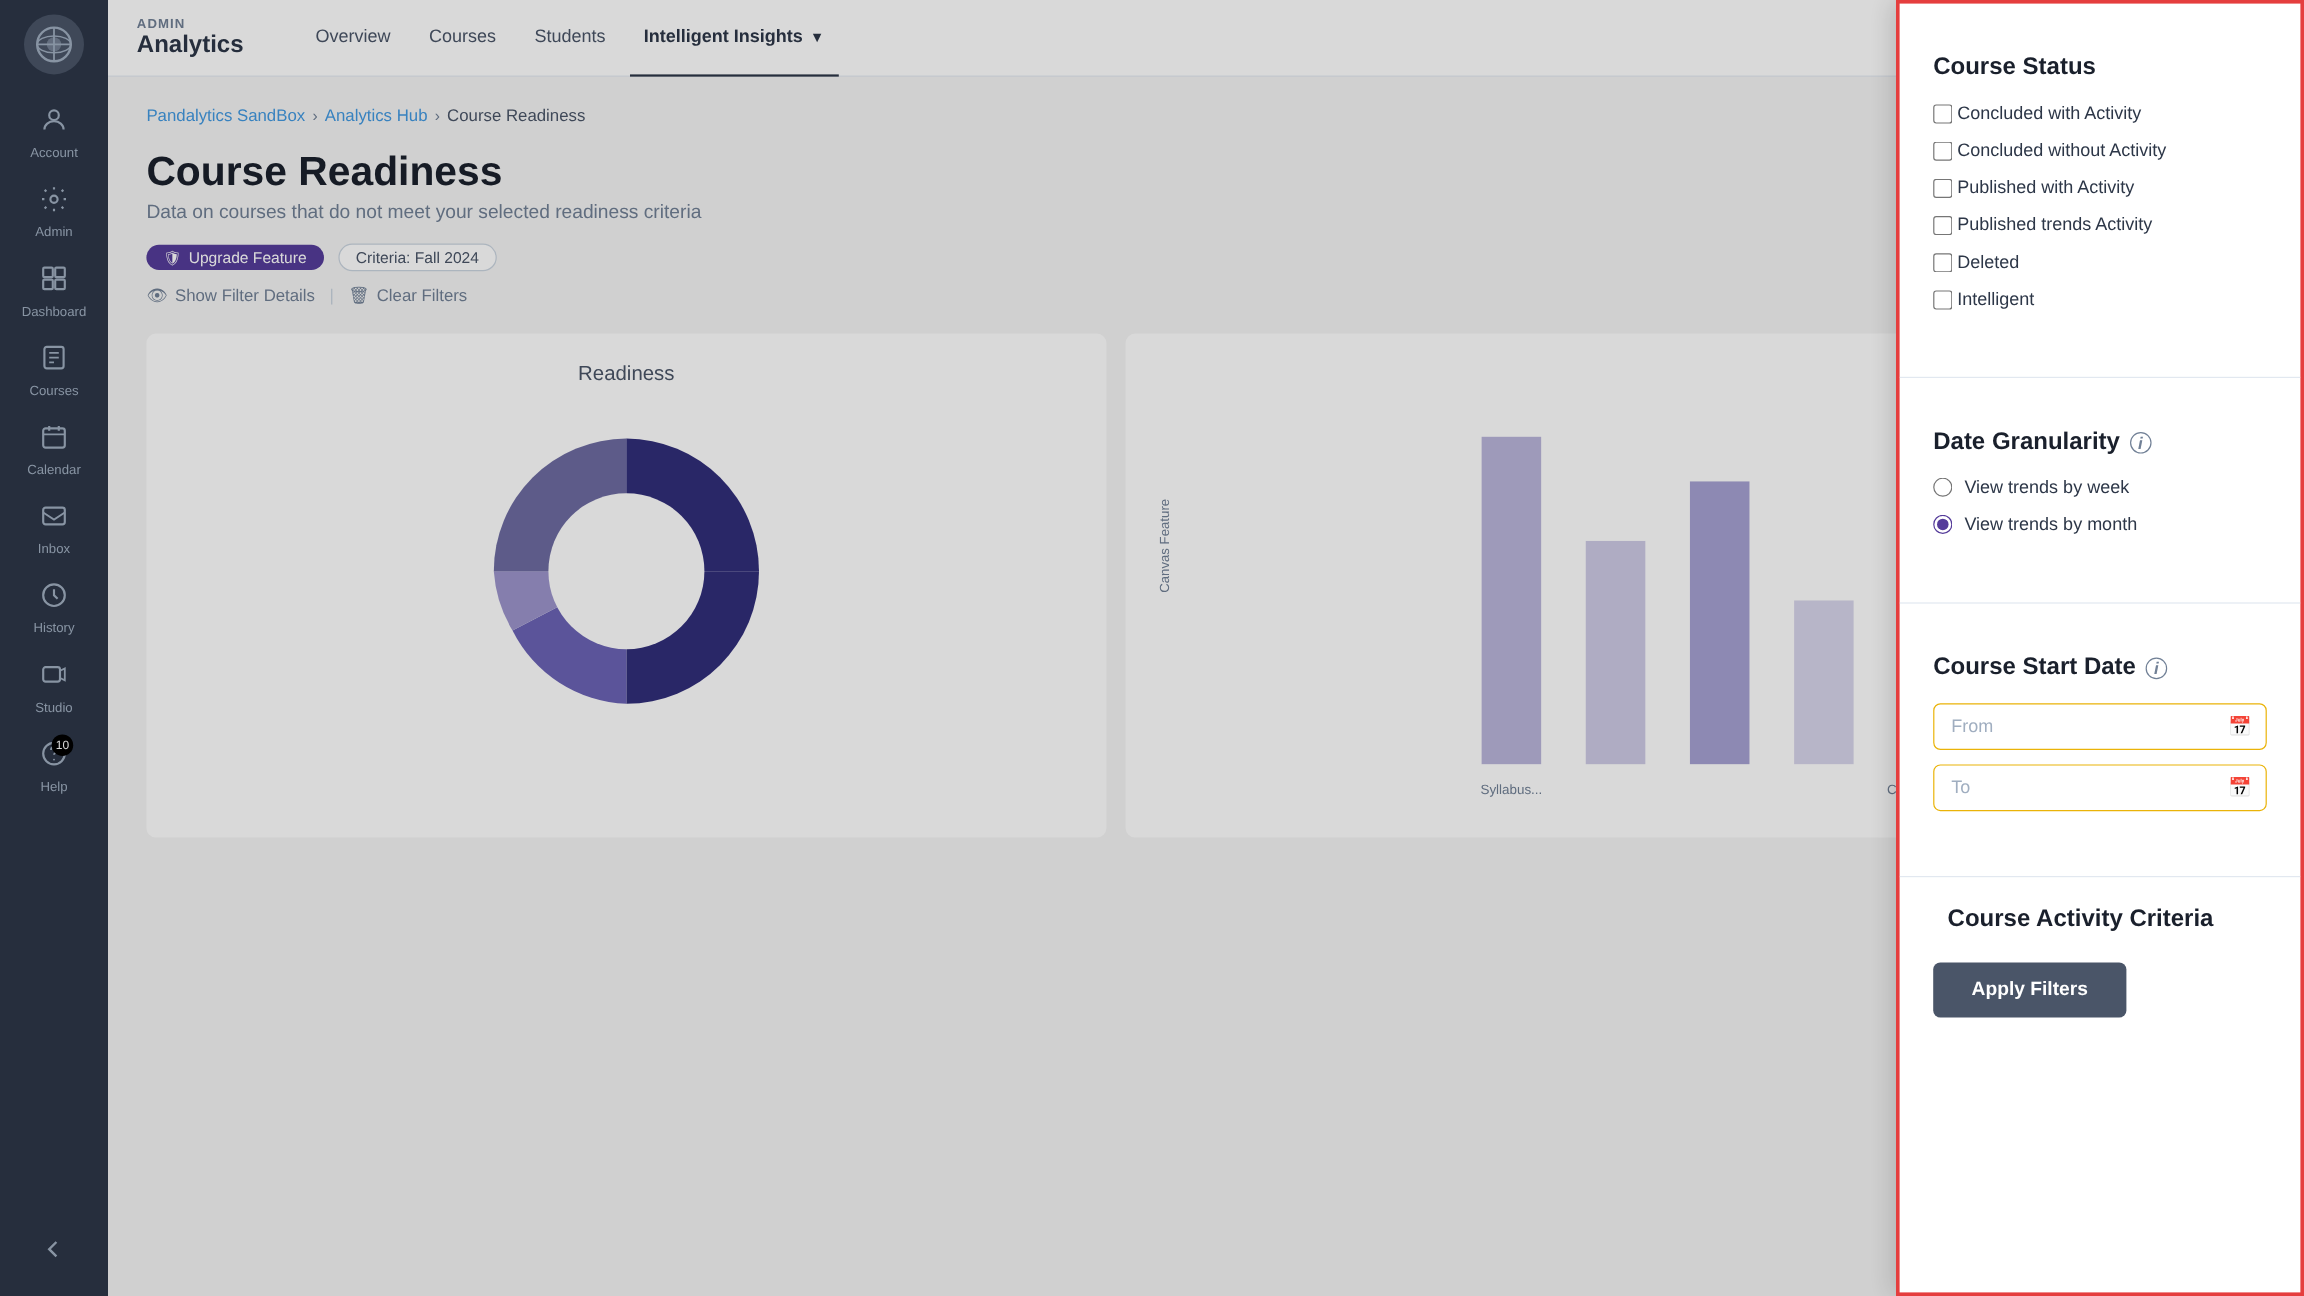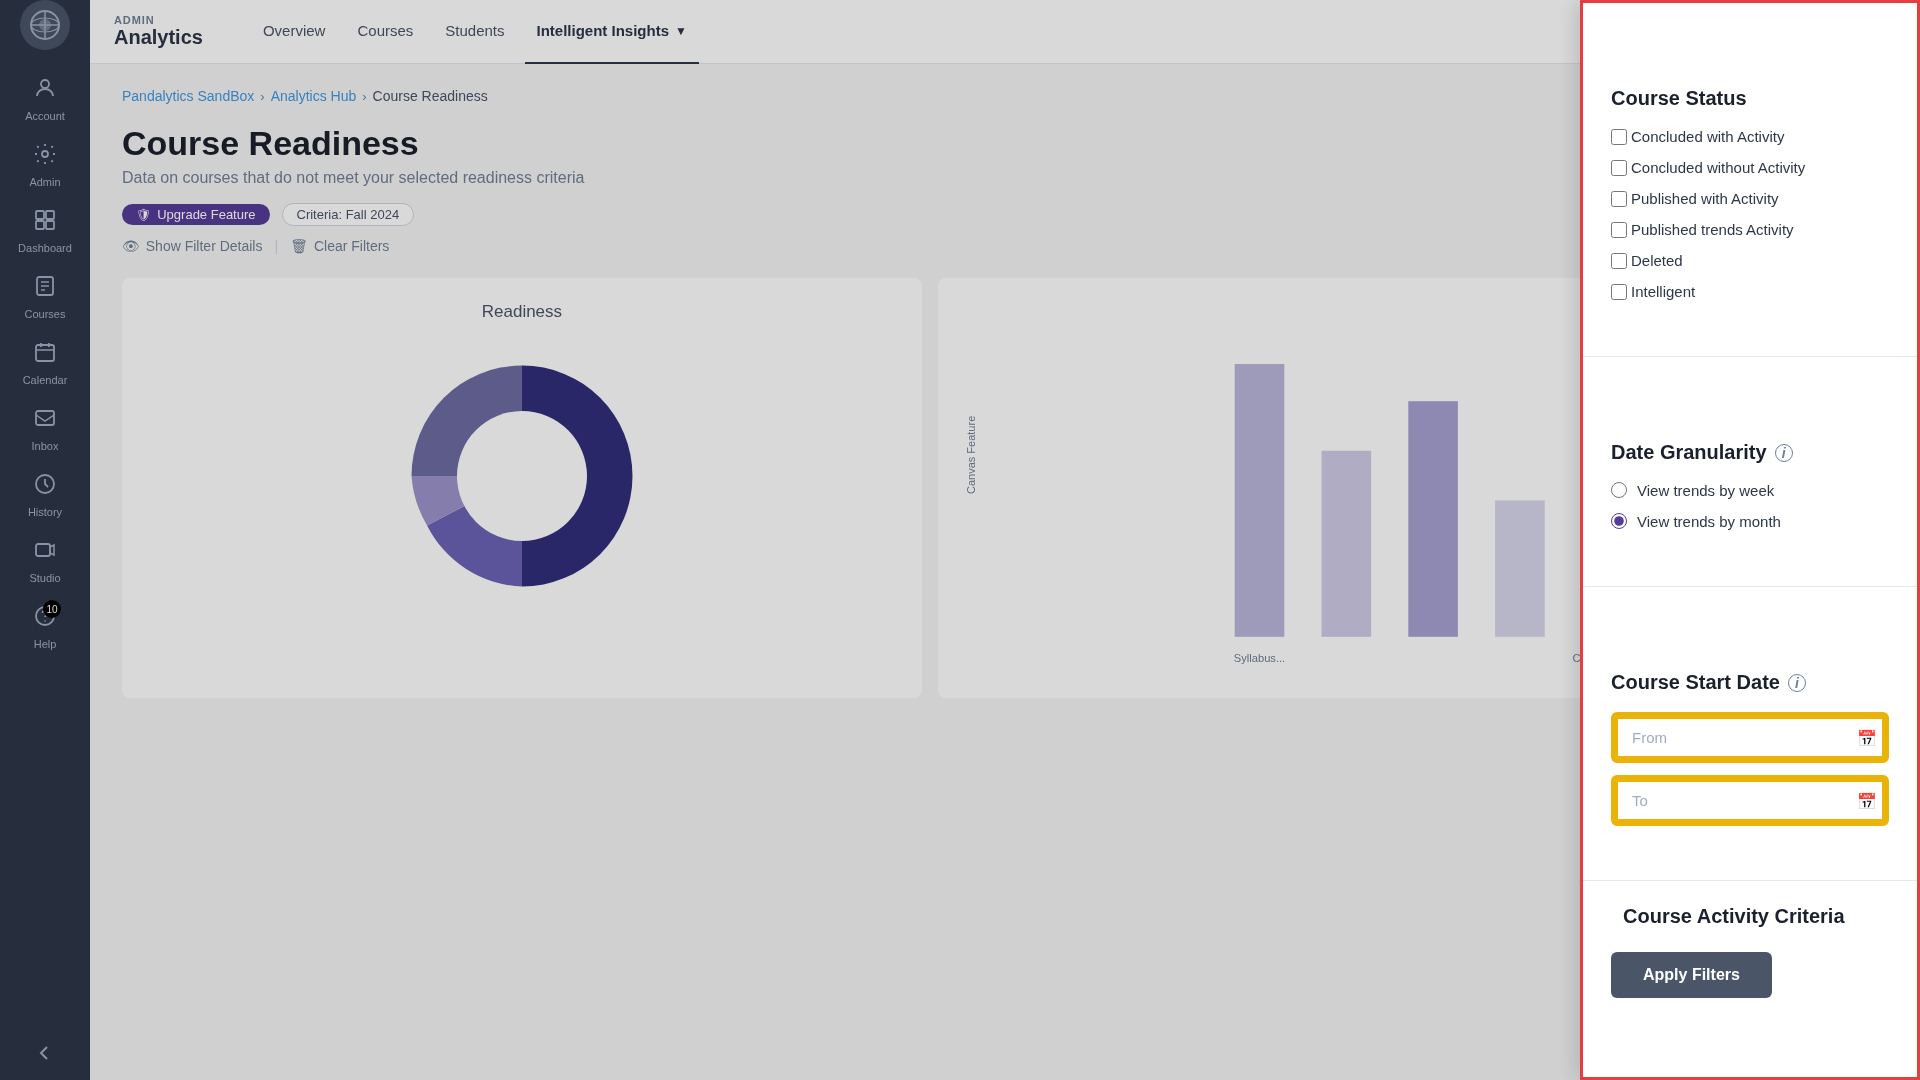--- a/index.html
+++ b/index.html
@@ -5,21 +5,21 @@
     * { box-sizing: border-box; margin: 0; padding: 0; }
     body { font-family: -apple-system, BlinkMacSystemFont, 'Segoe UI', sans-serif; background: #f5f5f5; display: flex; height: 1080px; width: 1920px; overflow: hidden; }
 
     
     .sidebar {
       width: 90px;
       background: #2d3748;
       display: flex;
       flex-direction: column;
       align-items: center;
-      padding: 0 0;
+      padding: 12px 0;
       gap: 0;
       flex-shrink: 0;
     }
     .sidebar-logo {
       width: 50px; height: 50px;
       background: #4a5568;
       border-radius: 50%;
       display: flex; align-items: center; justify-content: center;
       margin-bottom: 16px;
     }
@@ -151,21 +151,21 @@
       width: 340px;
       height: 100%;
       background: #fff;
       z-index: 20;
       overflow-y: auto;
       padding: 0 0 24px 0;
       box-shadow: -4px 0 20px rgba(0,0,0,0.15);
       border: 3px solid #e53e3e;
     }
 
-    .filter-section { padding: 42px 28px; border-bottom: 1px solid #e2e8f0; margin-top: 42px; }
+    .filter-section { padding: 42px 28px; border-bottom: 1px solid #e2e8f0; }
     .filter-section:last-of-type { border-bottom: none; }
     .filter-section-title {
       font-size: 20px; font-weight: 700; color: #1a202c;
       margin-bottom: 18px; display: flex; align-items: center; gap: 8px;
     }
     .filter-section-title .info-icon {
       font-size: 14px; color: #718096;
       border: 1.5px solid #718096; border-radius: 50%;
       width: 18px; height: 18px; display: inline-flex;
       align-items: center; justify-content: center;
@@ -190,21 +190,21 @@
       width: 16px; height: 16px; cursor: pointer;
       accent-color: #553c9a;
     }
     .radio-item label { font-size: 15px; color: #2d3748; cursor: pointer; }
 
     
     .date-input-wrap {
       position: relative; margin-bottom: 12px;
     }
     .date-input {
-      width: 100%; border: 7px solid #eab308; border-radius: 6px;
+      width: 100%; border: 1px solid #eab308; border-radius: 6px;
       padding: 10px 40px 10px 14px; font-size: 15px; color: #3b82f6;
       background: #fff; cursor: pointer;
     }
     .date-input::placeholder { color: #a0aec0; }
     .cal-icon {
       position: absolute; right: 12px; top: 50%; transform: translateY(-50%);
       color: #718096; font-size: 16px; pointer-events: none;
     }
 
     

